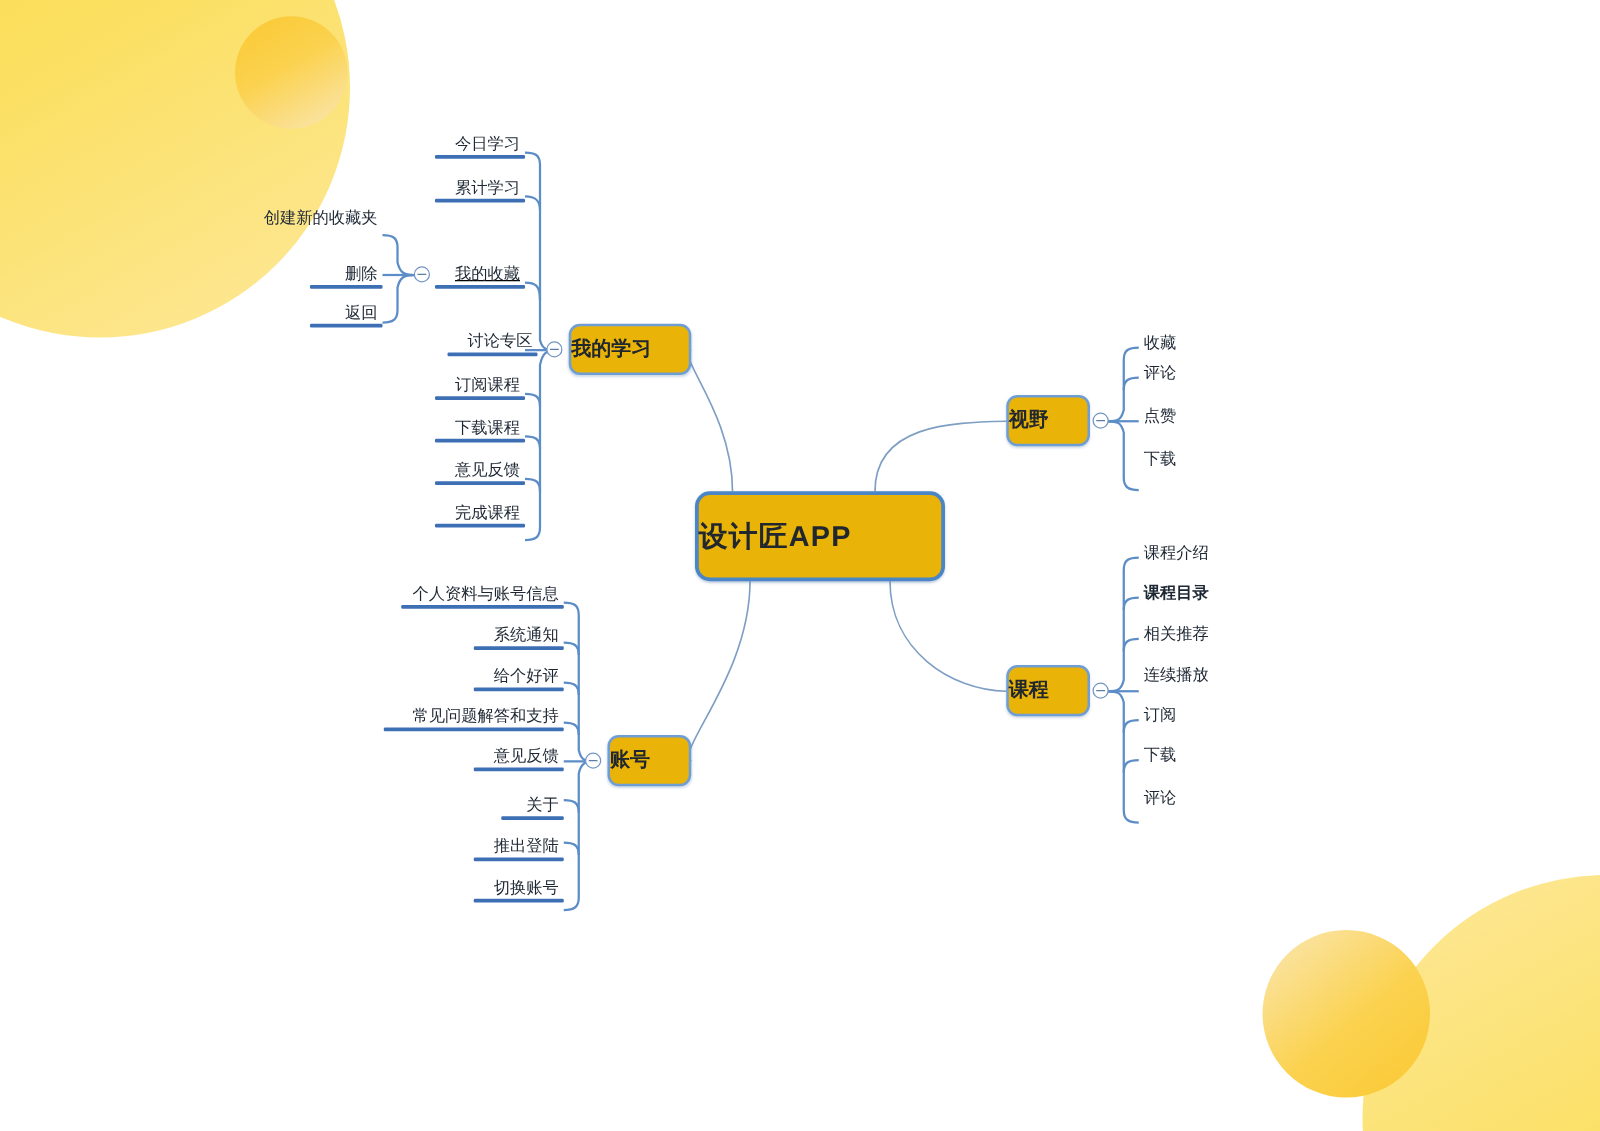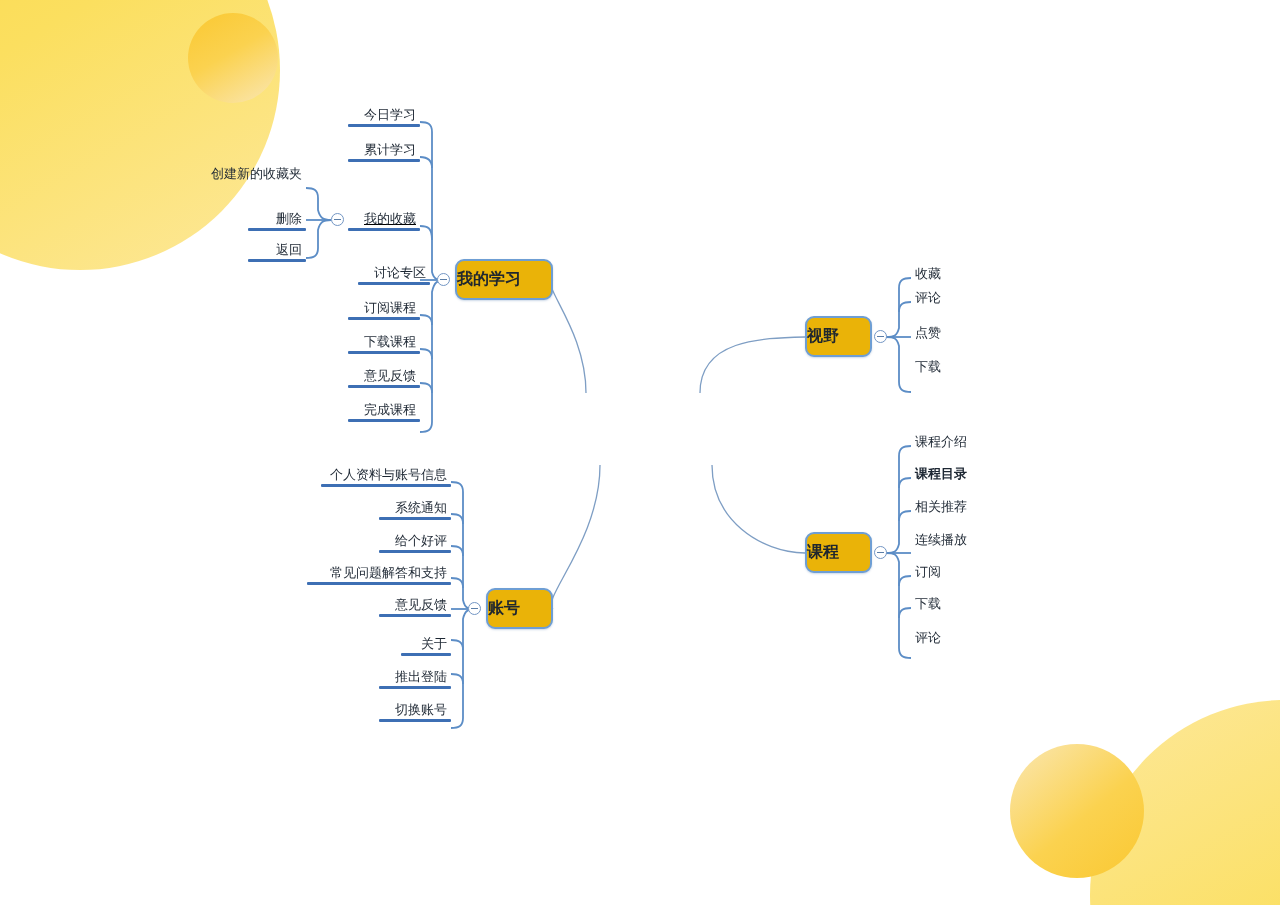--- a/index.html
+++ b/index.html
@@ -197,20 +197,23 @@
       <path d="M 886 553 C 894 553 897 552 899 544 L 899 456 C 899 448 903 446 911 446"></path>
       <path d="M 899 488 C 899 480 903 478 911 478"></path>
       <path d="M 899 521 C 899 513 903 511 911 511"></path>
       <path d="M 886 553 C 894 553 897 554 899 562 L 899 648 C 899 656 903 658 911 658"></path>
       <path d="M 899 586 C 899 578 903 576 911 576"></path>
       <path d="M 899 618 C 899 610 903 608 911 608"></path>
       <path d="M 886 553 L 899 553 L 911 553"></path>
     </g>
   </svg>
 
+  <div class="node node-root" style="left:556px; top:393px; width:200px; height:72px;">
+    <span>设计匠APP</span>
+  </div>
 
   <div class="node node-branch" style="left:455px; top:259px; width:98px; height:41px;">
     <span>我的学习</span>
   </div>
   <div class="toggle" style="left:437px; top:273px;"></div>
 
   <div class="node node-branch" style="left:486px; top:588px; width:67px; height:41px;">
     <span>账号</span>
   </div>
   <div class="toggle" style="left:468px; top:602px;"></div>

